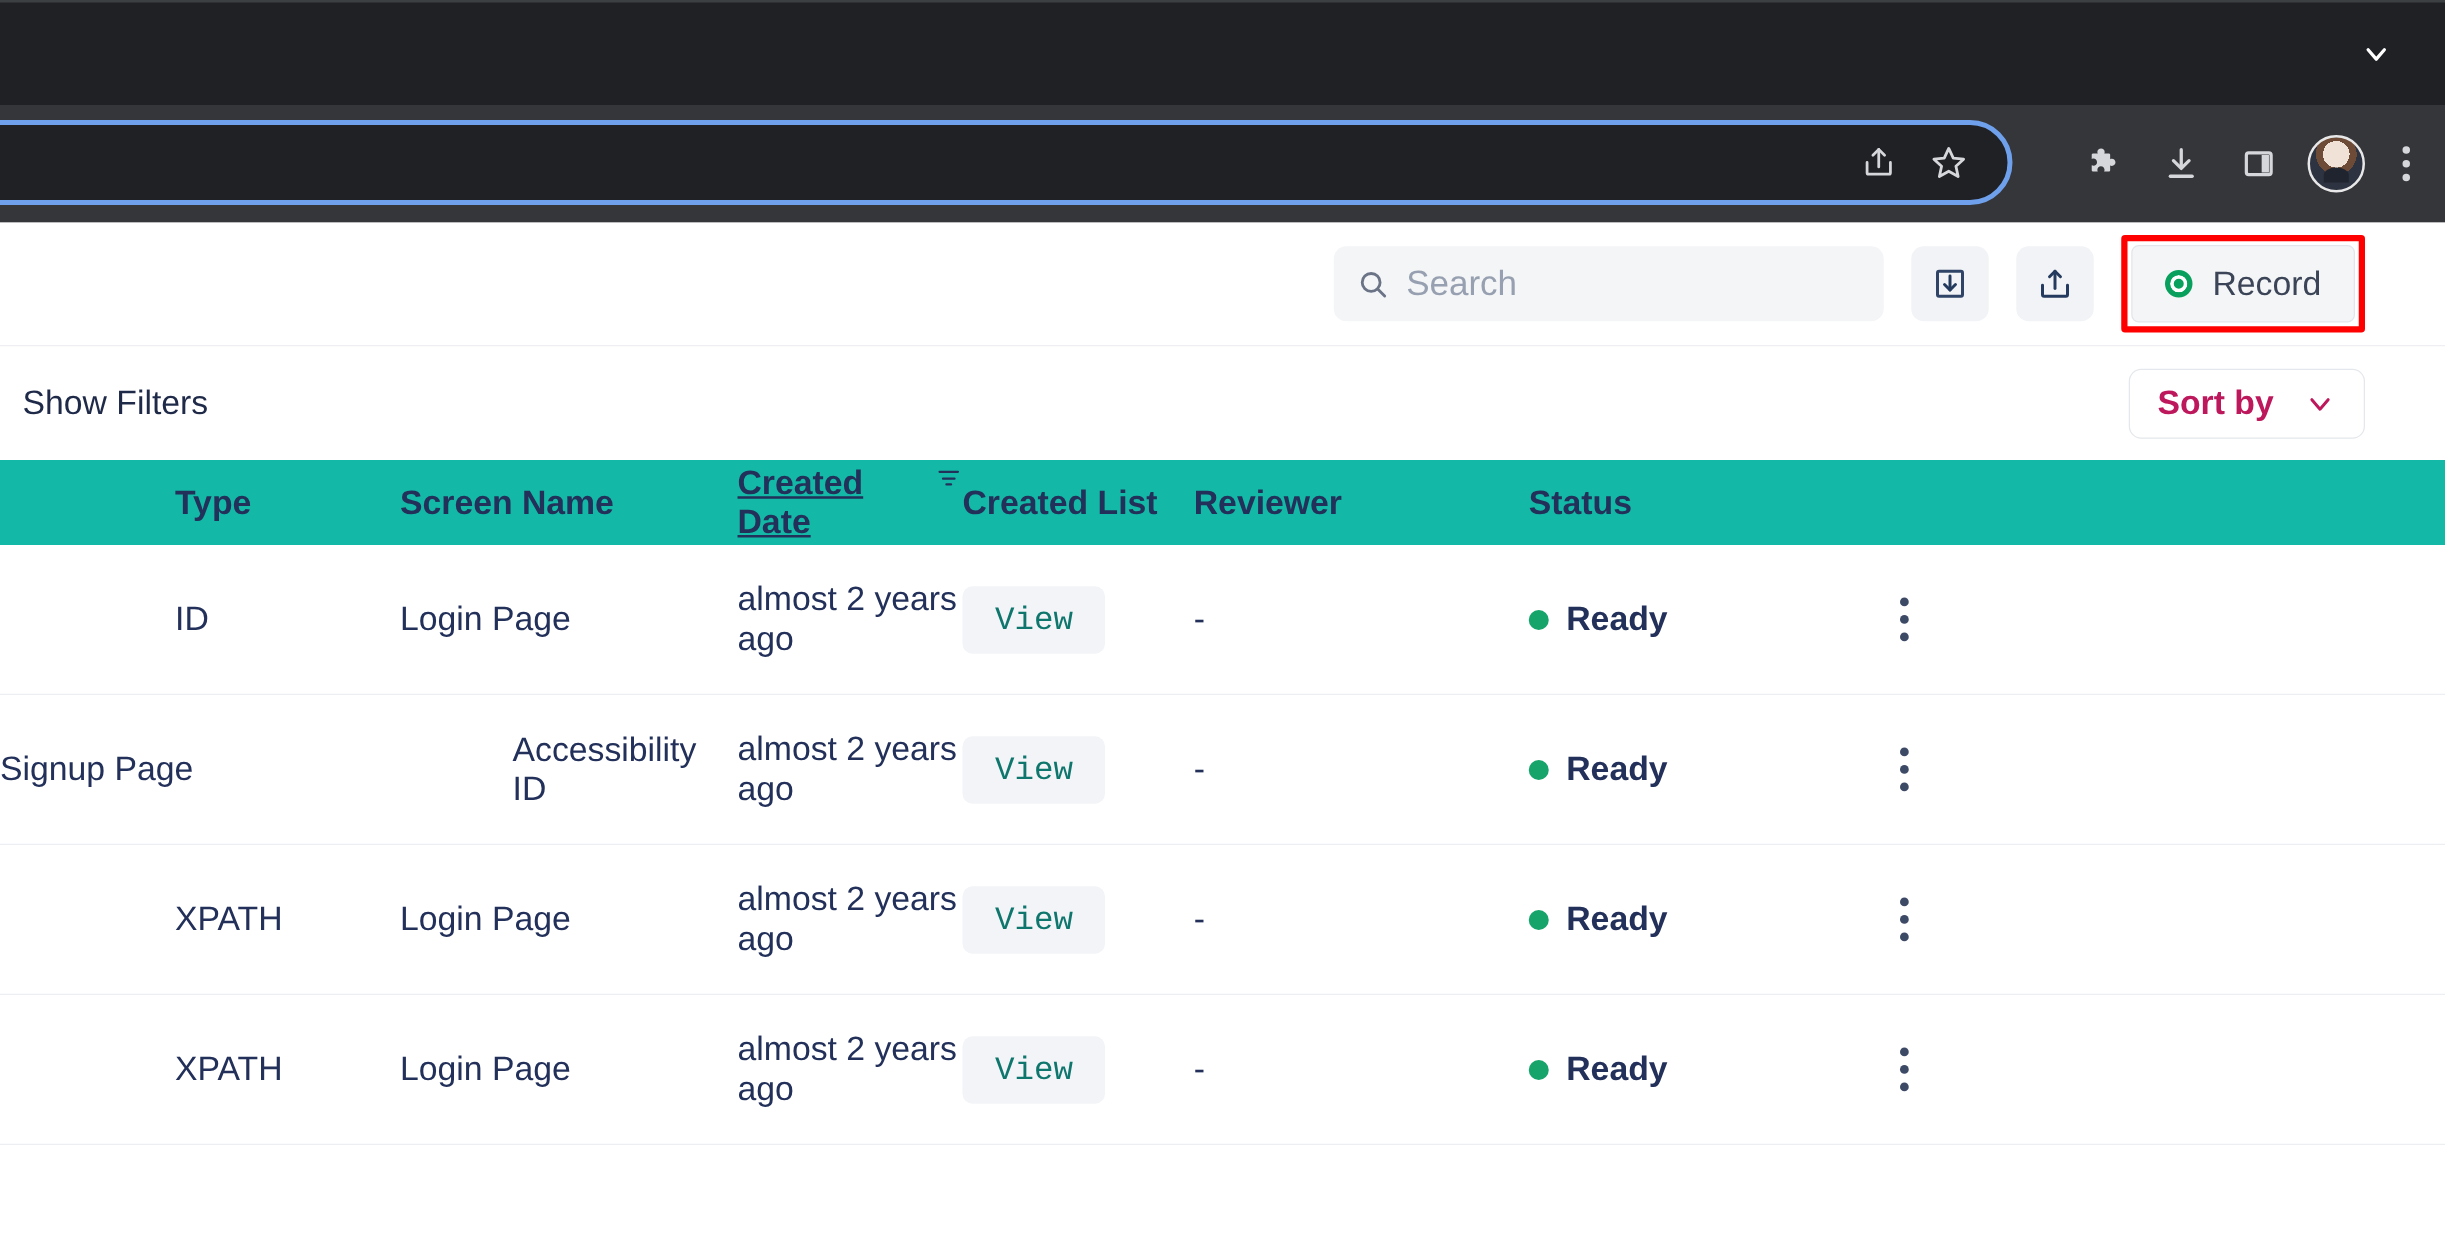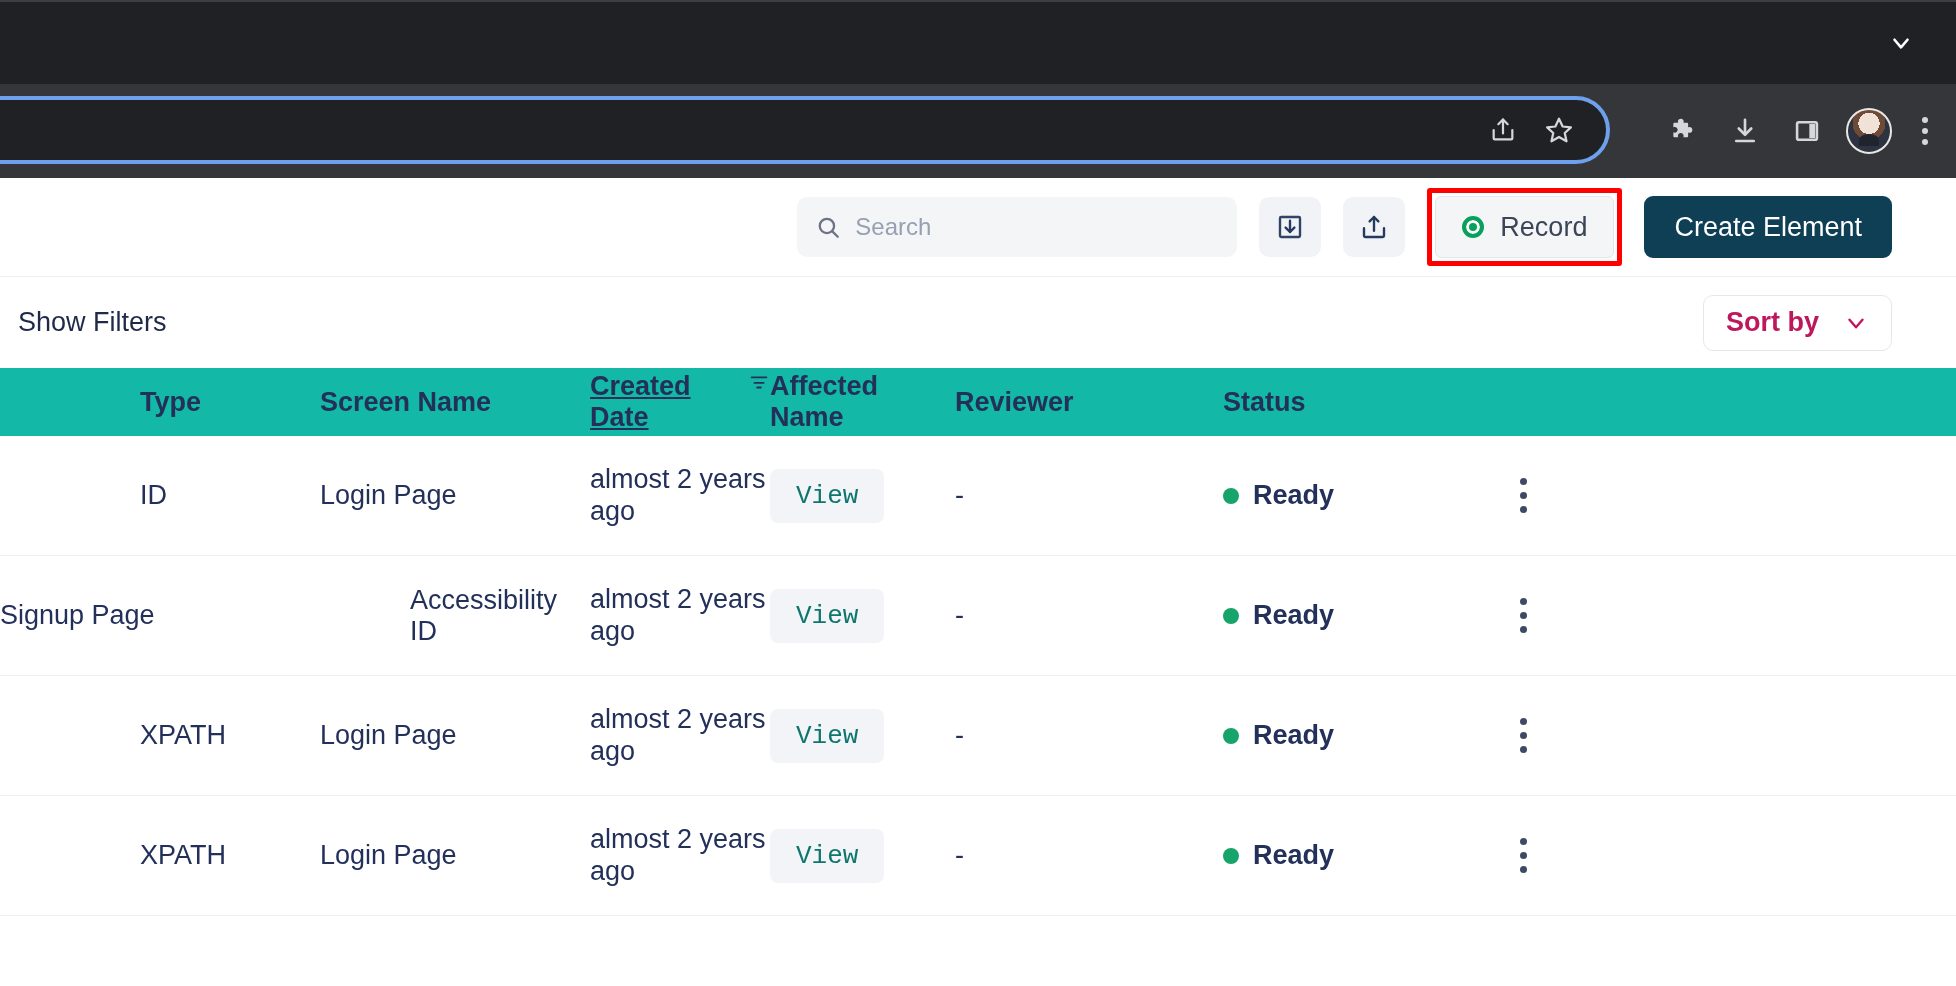--- a/index.html
+++ b/index.html
@@ -140,21 +140,21 @@
     border-radius: 10px;
     display: flex;
     align-items: center;
     gap: 14px;
     padding: 0 18px;
   }
   .search-box input {
     border: none;
     background: transparent;
     outline: none;
-    font-size: 24px;
+    font-size: 28px;
     color: #000000;
     font-family: "Liberation Sans", sans-serif;
     width: 100%;
   }
   .search-box input::placeholder { color: #97a0b0; }
 
   .icon-btn {
     width: 62px;
     height: 60px;
     background: #f1f3f6;
@@ -404,21 +404,20 @@
       </svg>
   </button>
 
   <div class="record-wrap">
     <button class="record-btn">
       <span class="rec-dot"></span>
       <span>Record</span>
     </button>
   </div>
 
-  <button class="create-btn">Create Element</button>
 </div>
 
 <div class="filter-bar">
   <span class="show-filters">Show Filters</span>
   <button class="sort-by">
     <span>Sort by</span>
     <span style="display:flex;">
       <svg width="26" height="26" viewBox="0 0 24 24" fill="none" stroke="currentColor" stroke-width="2.2" stroke-linecap="round" stroke-linejoin="round">
           <polyline points="6 9 12 16 18 9"></polyline>
         </svg>
@@ -434,21 +433,21 @@
     <span class="cell c-date" style="display:flex;align-items:flex-start;width:180px;text-decoration:underline;">
       <span>Created Date</span>
       <span class="filter-ico">
         <svg width="22" height="22" viewBox="0 0 24 24" fill="none" stroke="currentColor" stroke-width="2" stroke-linecap="round">
             <line x1="4" y1="7" x2="20" y2="7"></line>
             <line x1="7" y1="13" x2="17" y2="13"></line>
             <line x1="10" y1="18" x2="14" y2="18"></line>
           </svg>
       </span>
     </span>
-    <span class="cell c-affect">Affected Name</span>
+    <span class="cell c-affect">Created List</span>
     <span class="cell c-review">Reviewer</span>
     <span class="cell c-status">Status</span>
     <span class="cell c-menu"></span>
   </div>
 
   <div class="trow">
     <span class="cell c-type">ID</span>
     <span class="cell c-screen">Login Page</span>
     <span class="cell c-date">almost 2 years ago</span>
     <span class="cell c-affect">

